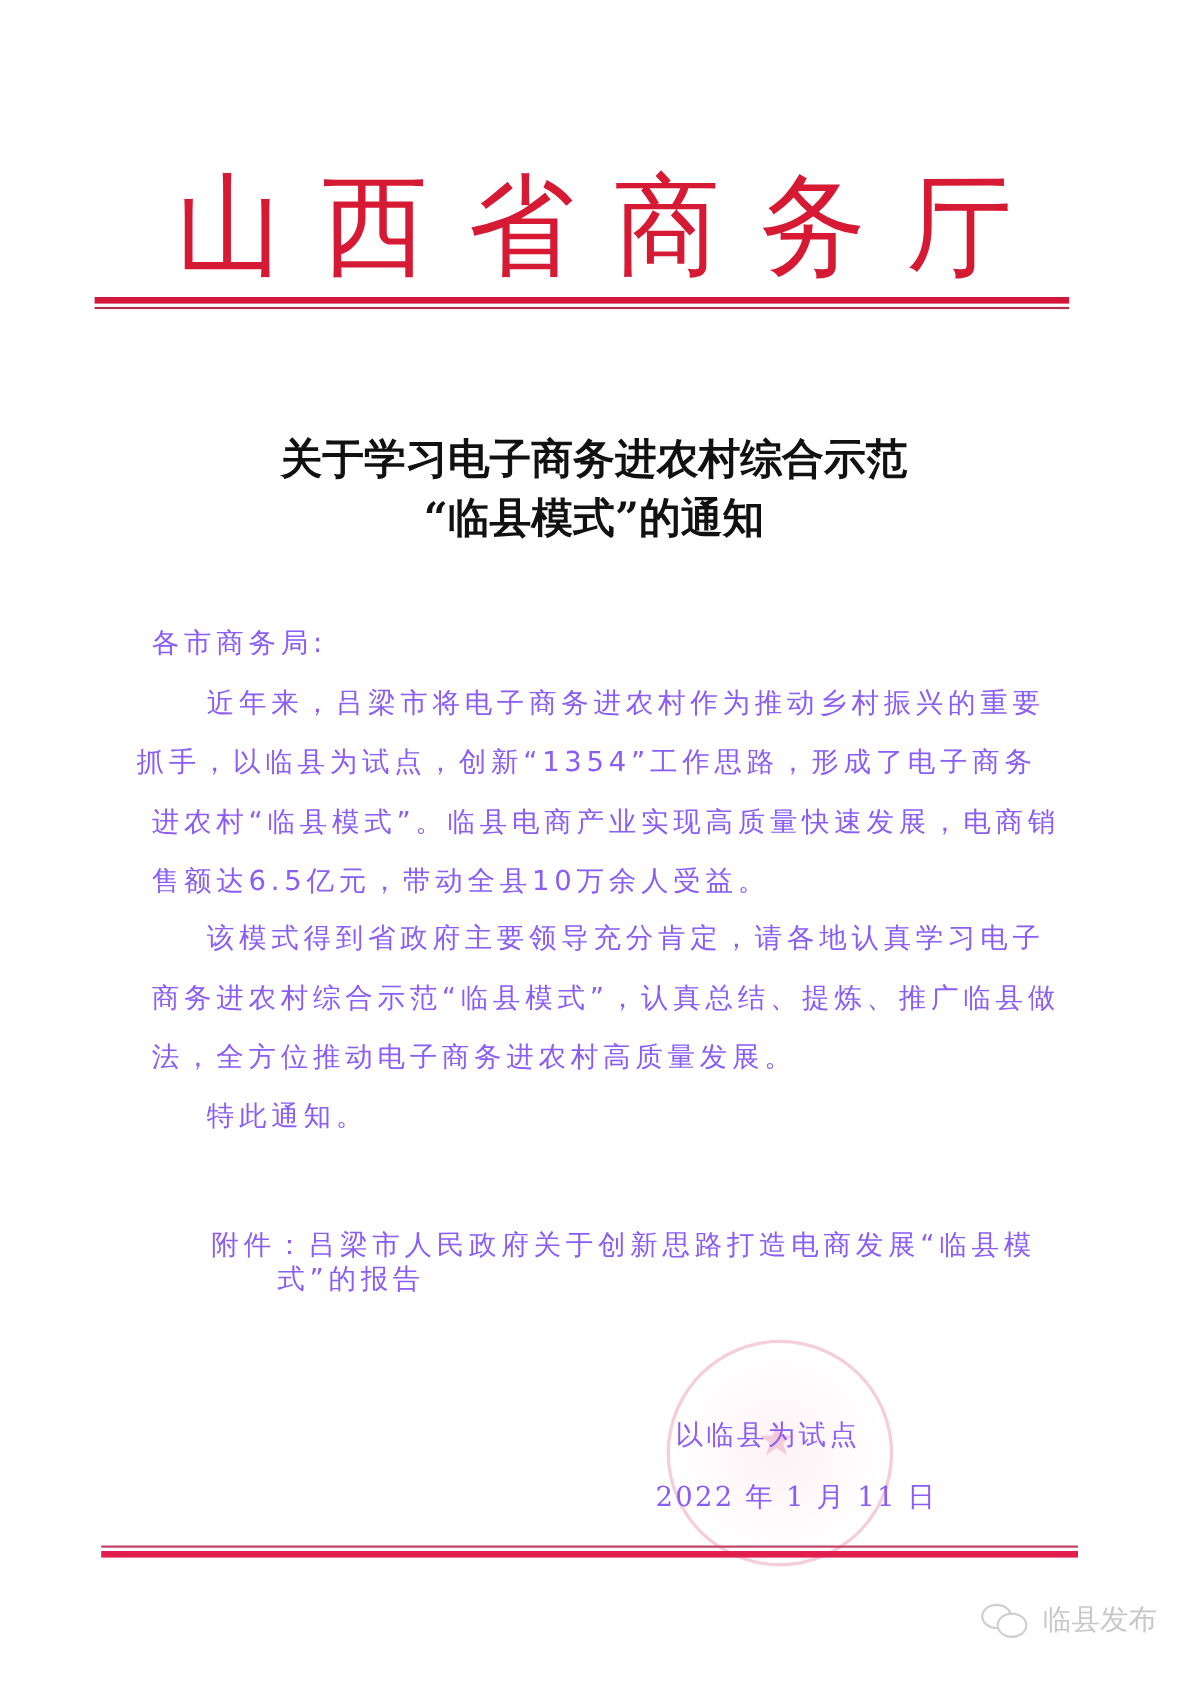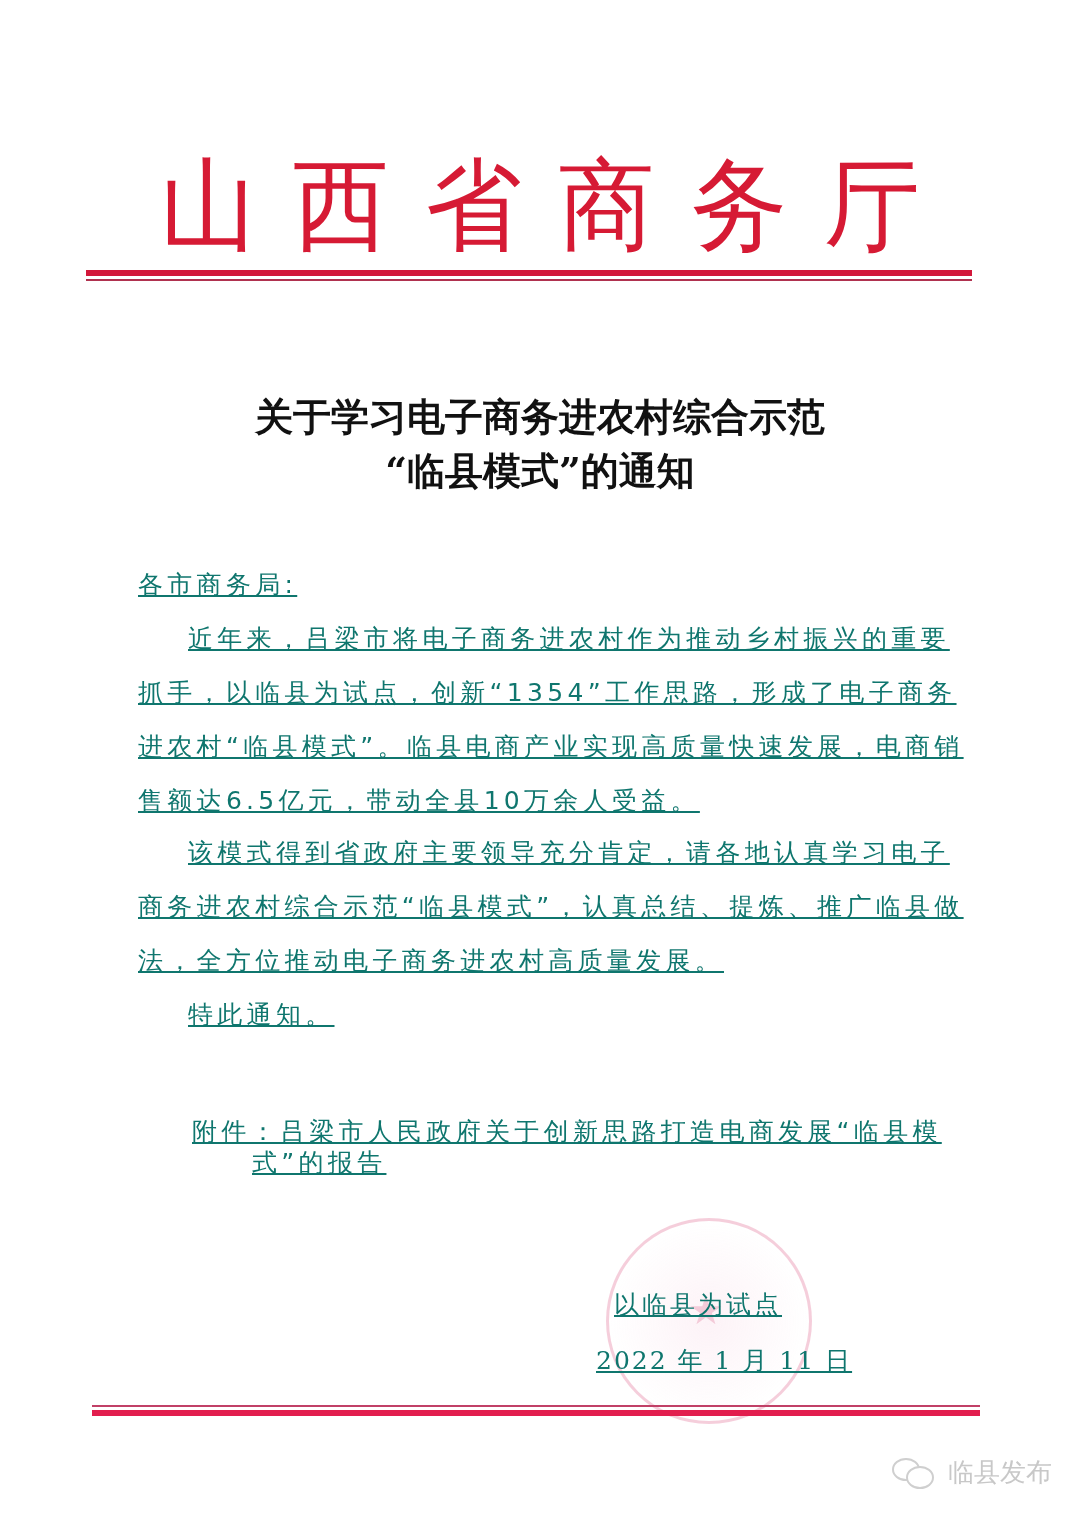--- a/index.html
+++ b/index.html
@@ -26,23 +26,22 @@
     .title {
       position: absolute; left: 0; width: 1080px; text-align: center;
       font-family: "DejaVu Serif", "Liberation Serif", serif;
       font-weight: bold; font-size: 38px; color: #111; letter-spacing: 0px;
     }
     .title.l1 { top: 392px; }
     .title.l2 { top: 446px; }
 
     .text {
       position: absolute; font-family: "DejaVu Sans", "Liberation Sans", sans-serif;
-      font-size: 25px; color: #0f766e; letter-spacing: 4.3px; white-space: nowrap;
+      font-size: 25px; color: #8b5cf6; letter-spacing: 4.3px; white-space: nowrap;
       line-height: 30px;
-      text-decoration: underline;
     }
     .seal {
       position: absolute; left: 606px; top: 1218px; width: 200px; height: 200px;
       border-radius: 50%; border: 3px solid rgba(214, 60, 110, 0.25);
       background: radial-gradient(circle, rgba(240,170,200,0.15) 0%, rgba(255,255,255,0) 70%);
     }
     .seal-star {
       position: absolute; left: 686px; top: 1290px; width: 40px; height: 40px;
       color: rgba(214, 60, 110, 0.22); font-size: 40px; line-height: 40px; text-align: center;
     }
@@ -70,21 +69,21 @@
 
   <div class="rule-top-thick"></div>
   <div class="rule-top-thin"></div>
 
   <div class="title l1">关于学习电子商务进农村综合示范</div>
   <div class="title l2">“临县模式”的通知</div>
 
   <div class="text" style="left:138px; top:570px;">各市商务局:</div>
 
   <div class="text" style="left:188px; top:624px;">近年来，吕梁市将电子商务进农村作为推动乡村振兴的重要</div>
-  <div class="text" style="left:138px; top:678px;">抓手，以临县为试点，创新“1354”工作思路，形成了电子商务</div>
+  <div class="text" style="left:124px; top:678px;">抓手，以临县为试点，创新“1354”工作思路，形成了电子商务</div>
   <div class="text" style="left:138px; top:732px;">进农村“临县模式”。临县电商产业实现高质量快速发展，电商销</div>
   <div class="text" style="left:138px; top:786px;">售额达6.5亿元，带动全县10万余人受益。</div>
 
   <div class="text" style="left:188px; top:838px;">该模式得到省政府主要领导充分肯定，请各地认真学习电子</div>
   <div class="text" style="left:138px; top:892px;">商务进农村综合示范“临县模式”，认真总结、提炼、推广临县做</div>
   <div class="text" style="left:138px; top:946px;">法，全方位推动电子商务进农村高质量发展。</div>
 
   <div class="text" style="left:188px; top:1000px;">特此通知。</div>
 
   <div class="text" style="left:192px; top:1094px;margin-top:23px;">附件：吕梁市人民政府关于创新思路打造电商发展“临县模</div>

